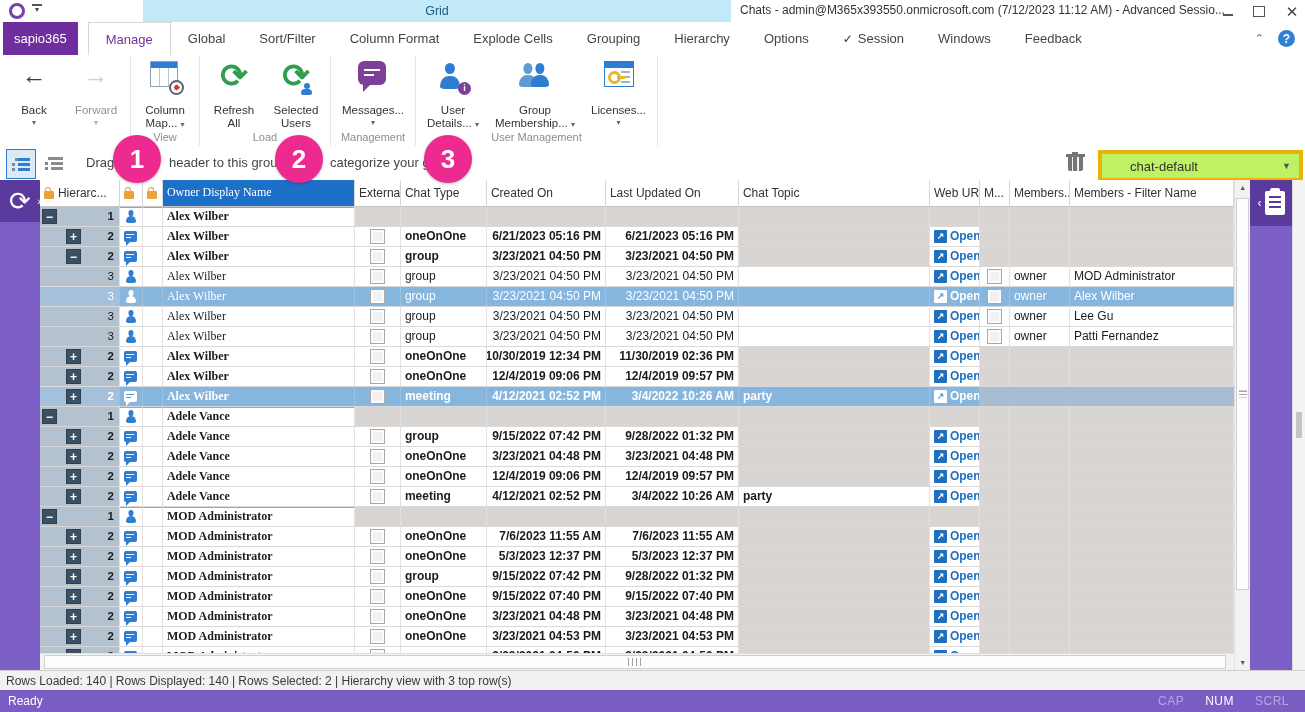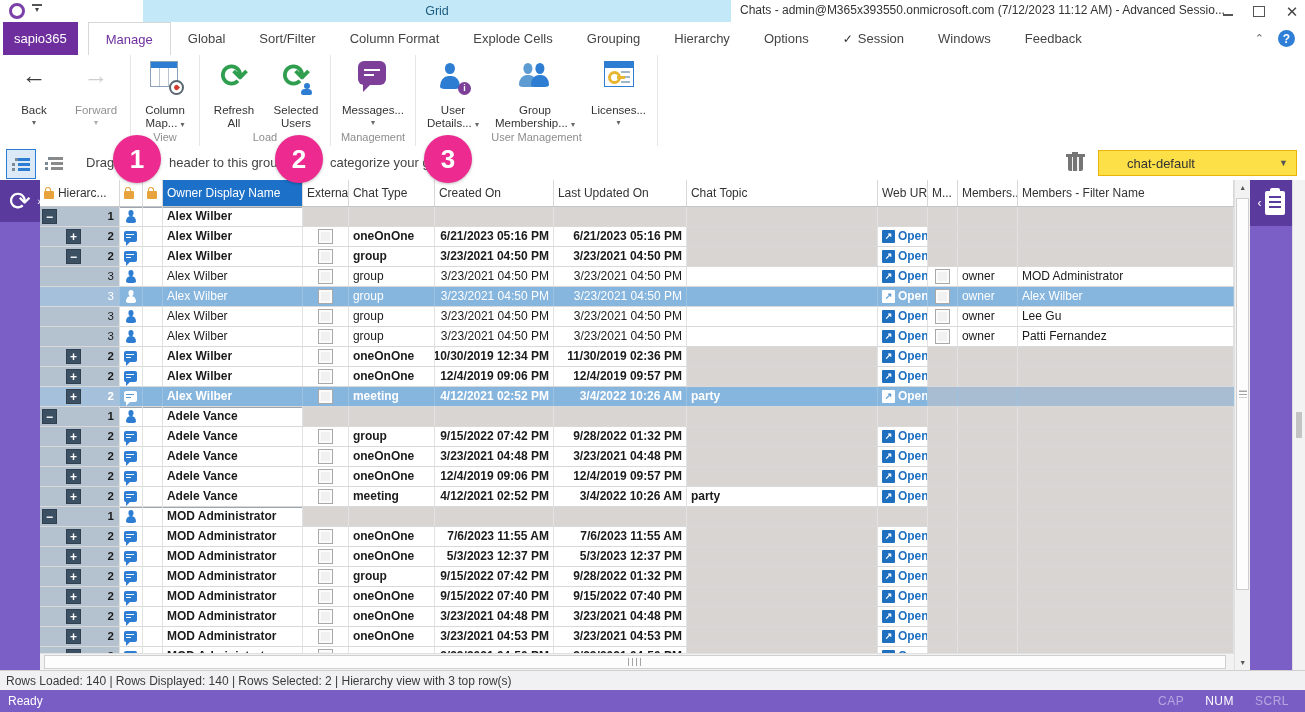--- a/index.html
+++ b/index.html
@@ -99,22 +99,22 @@
   #tgl-hier .tglic{color:#2d7dd2;}
   #tgl-list .tglic{color:#8a8a8a;}
   .dragseg{position:absolute;top:9px;font-size:13px;color:#444;white-space:nowrap;}
   #seg0{left:86px;} #seg1{left:169px;} #seg2{left:330px;}
   #trashbtn{position:absolute;left:1067px;top:7px;width:17px;height:18px;}
   .trash-body{position:absolute;left:1px;top:4px;width:15px;height:14px;background:#757575;
       border-radius:0 0 2px 2px;
       background-image:linear-gradient(90deg,transparent 0 4px,#f3f3f3 4px 5.5px,transparent 5.5px 9.5px,#f3f3f3 9.5px 11px,transparent 11px);}
   .trash-lid{position:absolute;left:-1px;top:1px;width:19px;height:2.5px;background:#757575;}
   .trash-lid::before{content:"";position:absolute;left:6px;top:-2px;width:6px;height:2px;background:#757575;}
-  #presetbox{position:absolute;left:1098px;top:4px;width:197px;height:24px;background:#fde047;
-             border:1px solid #eab308;display:flex;align-items:center;font-size:13px;color:#333;}
+  #presetbox{position:absolute;left:1098px;top:4px;width:197px;height:24px;background:#bef264;
+             border:4px solid #eab308;display:flex;align-items:center;font-size:13px;color:#333;}
   #presetbox .pv{padding-left:28px;}
   #presetbox .dcaret{margin-left:auto;padding-right:8px;color:#555;font-size:9px;}
 
   
   .callout{position:absolute;top:135px;width:48px;height:48px;border-radius:50%;background:#ec2a8f;
            color:#fff;font-size:26px;font-weight:bold;display:flex;align-items:center;justify-content:center;
            z-index:60;box-shadow:0 1px 3px rgba(0,0,0,.25);}
   #co0{left:113px;} #co1{left:275px;} #co2{left:424px;}
 
   
@@ -127,21 +127,21 @@
   #gearic .chev{position:absolute;right:-6px;top:9px;font-size:11px;color:#fff;}
 
   #gridcol{width:1196px;display:flex;flex-direction:column;background:#fff;}
   #ghead{height:26px;display:flex;border-bottom:1px solid #c6c6c6;}
   .gh{display:flex;align-items:center;gap:4px;padding:0 4px;font-size:12px;color:#333;background:#fff;
       border-right:1px solid #d8d8d8;box-sizing:border-box;overflow:hidden;white-space:nowrap;}
   .gh.hsel{background:#1c70c8;color:#fff;}
   .lock{position:relative;width:10px;height:8px;background:#e8a33d;border-radius:1px;flex:none;margin-top:4px;}
   .lock::before{content:"";position:absolute;left:1.5px;top:-4px;width:4px;height:4px;
                 border:1.5px solid #e8a33d;border-bottom:none;border-radius:3px 3px 0 0;}
-  .c0{width:80px;} .c1{width:23px;} .c2{width:20px;} .c3{width:140px;} .c4{width:46px;}
+  .c0{width:80px;} .c1{width:23px;} .c2{width:20px;} .c3{width:192px;font-family:Liberation Serif, serif;} .c4{width:46px;}
   .c5{width:86px;} .c6{width:119px;} .c7{width:133px;} .c8{width:191px;} .c9{width:50px;}
   .c10{width:30px;} .c11{width:60px;} .c12{flex:1;min-width:0;}
 
   #gbodyclip{height:448px;overflow:hidden;}
   .grow{display:flex;height:20px;border-bottom:1px solid #d9d9d9;background:#fff;font-size:12px;
         color:#1b1b1b;box-sizing:border-box;}
   .grow.bold{font-weight:bold;}
   .grow.top{box-shadow:inset 0 1px 0 #9aa7b2;}
   .gc{display:flex;align-items:center;padding:0 4px;border-right:1px solid #e2e2e2;
       box-sizing:border-box;overflow:hidden;white-space:nowrap;height:100%;}

